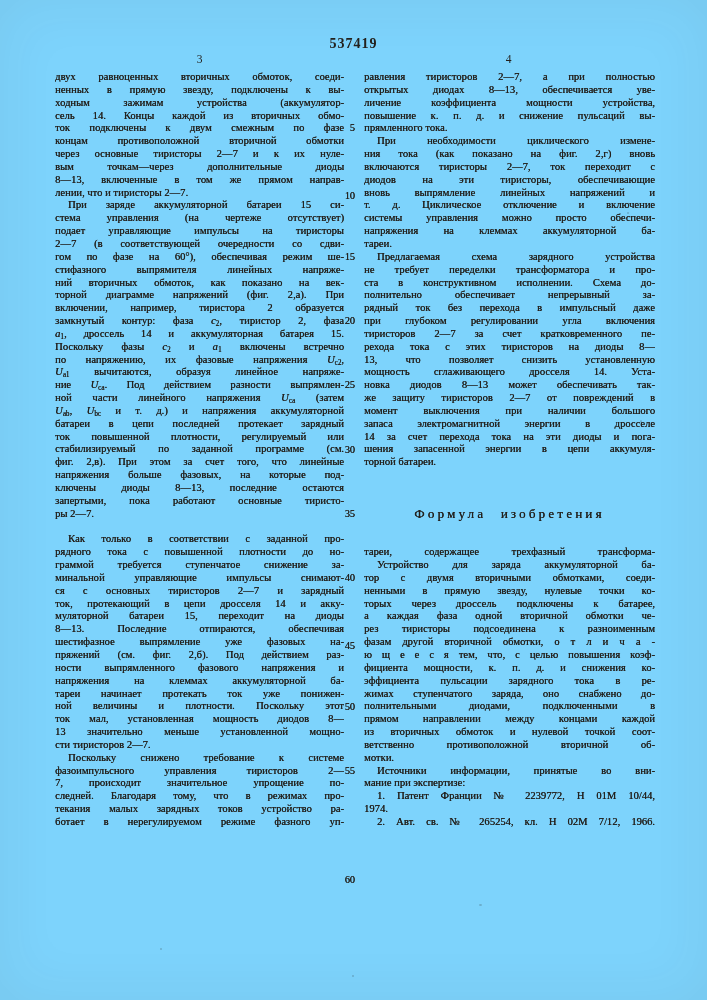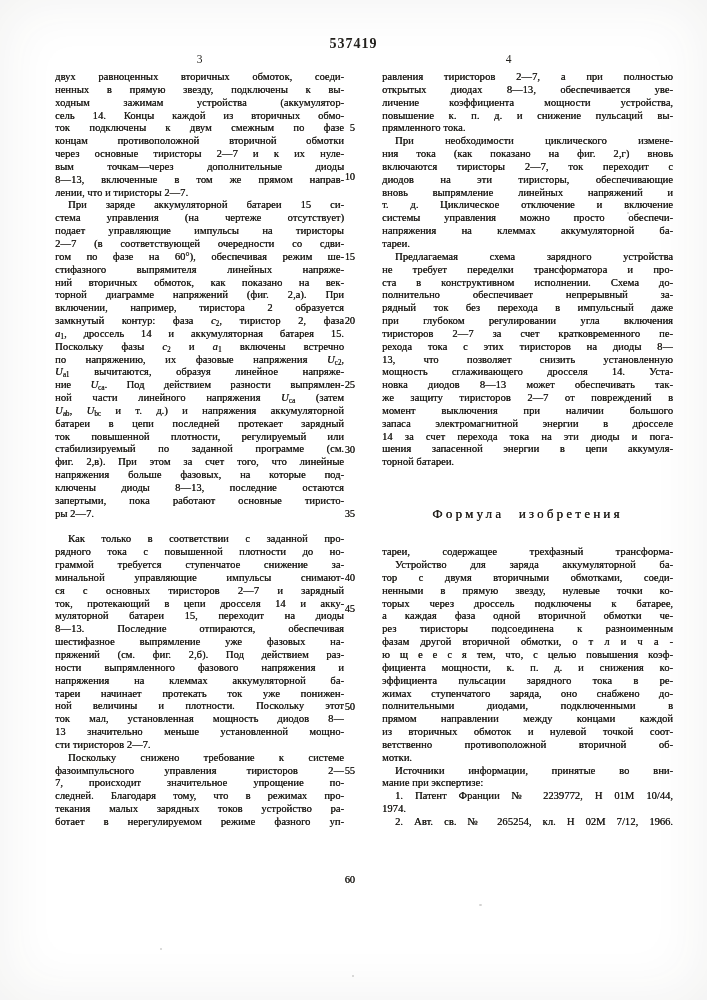--- a/index.html
+++ b/index.html
@@ -1,33 +1,33 @@
 <!DOCTYPE html>
 <html><head>
 <meta charset="utf-8">
 <style>
   html,body{margin:0;padding:0;background:#e6e5e2;}
   .page{
     position:relative;width:707px;height:1000px;margin:0 auto;
-    background:#ffffff;
+    background:#7dd3fc;
     box-shadow:inset 0 0 60px rgba(60,55,45,.07);
     font-family:"Liberation Serif","DejaVu Serif",serif;
     color:#23211d;
     overflow:hidden;
   }
   .patent-number{
     position:absolute;top:36px;left:0;width:707px;
     text-align:center;font-size:14px;font-weight:bold;letter-spacing:1px;
   }
   .page-num{position:absolute;top:53px;font-size:11.5px;text-align:center;}
   .page-num.left{left:55px;width:289px;}
   .page-num.right{left:363px;width:291px;}
   .col{position:absolute;top:71px;font-size:10.6px;}
   .col-left{left:55px;width:289px;}
-  .col-right{left:382px;width:291px;}
+  .col-right{left:364px;width:291px;}
   .line{
     height:12.85px;line-height:12.85px;
     text-align:justify;text-align-last:justify;
     overflow:hidden;
     text-shadow:0.25px 0 0 currentColor;
   }
   .line.pend{text-align-last:left;}
   .line.ind{text-indent:13px;}
   .line.blank{text-shadow:none;}
   .line.heading{
@@ -110,28 +110,28 @@
       <div class="line pend">сти тиристоров 2—7.</div>
       <div class="line ind">Поскольку снижено требование к системе</div>
       <div class="line">фазоимпульсного управления тиристоров 2—</div>
       <div class="line">7, происходит значительное упрощение по-</div>
       <div class="line">следней. Благодаря тому, что в режимах про-</div>
       <div class="line">текания малых зарядных токов устройство ра-</div>
       <div class="line">ботает в нерегулируемом режиме фазного уп-</div>
     </div>
   <div class="gutter" id="gutter">
       <div class="gutter-num" style="top: 122.4px;">5</div>
-      <div class="gutter-num" style="top: 171px;">10</div>
+      <div class="gutter-num" style="top: 190px;">10</div>
       <div class="gutter-num" style="top: 250.9px;">15</div>
       <div class="gutter-num" style="top: 315.15px;">20</div>
       <div class="gutter-num" style="top: 379.4px;">25</div>
       <div class="gutter-num" style="top: 443.65px;">30</div>
       <div class="gutter-num" style="top: 507.9px;">35</div>
       <div class="gutter-num" style="top: 572.15px;">40</div>
-      <div class="gutter-num" style="top: 603px; text-align: right;">45</div>
+      <div class="gutter-num" style="top: 640px; text-align: right;">45</div>
       <div class="gutter-num" style="top: 700.65px;">50</div>
       <div class="gutter-num" style="top: 764.9px;">55</div>
       <div class="gutter-num" style="top: 829.15px; margin-top: 45px;">60</div>
     </div>
   <div class="col col-right" id="col-right">
       <div class="line">равления тиристоров 2—7, а при полностью</div>
       <div class="line">открытых диодах 8—13, обеспечивается уве-</div>
       <div class="line">личение коэффициента мощности устройства,</div>
       <div class="line">повышение к. п. д. и снижение пульсаций вы-</div>
       <div class="line pend">прямленного тока.</div>

